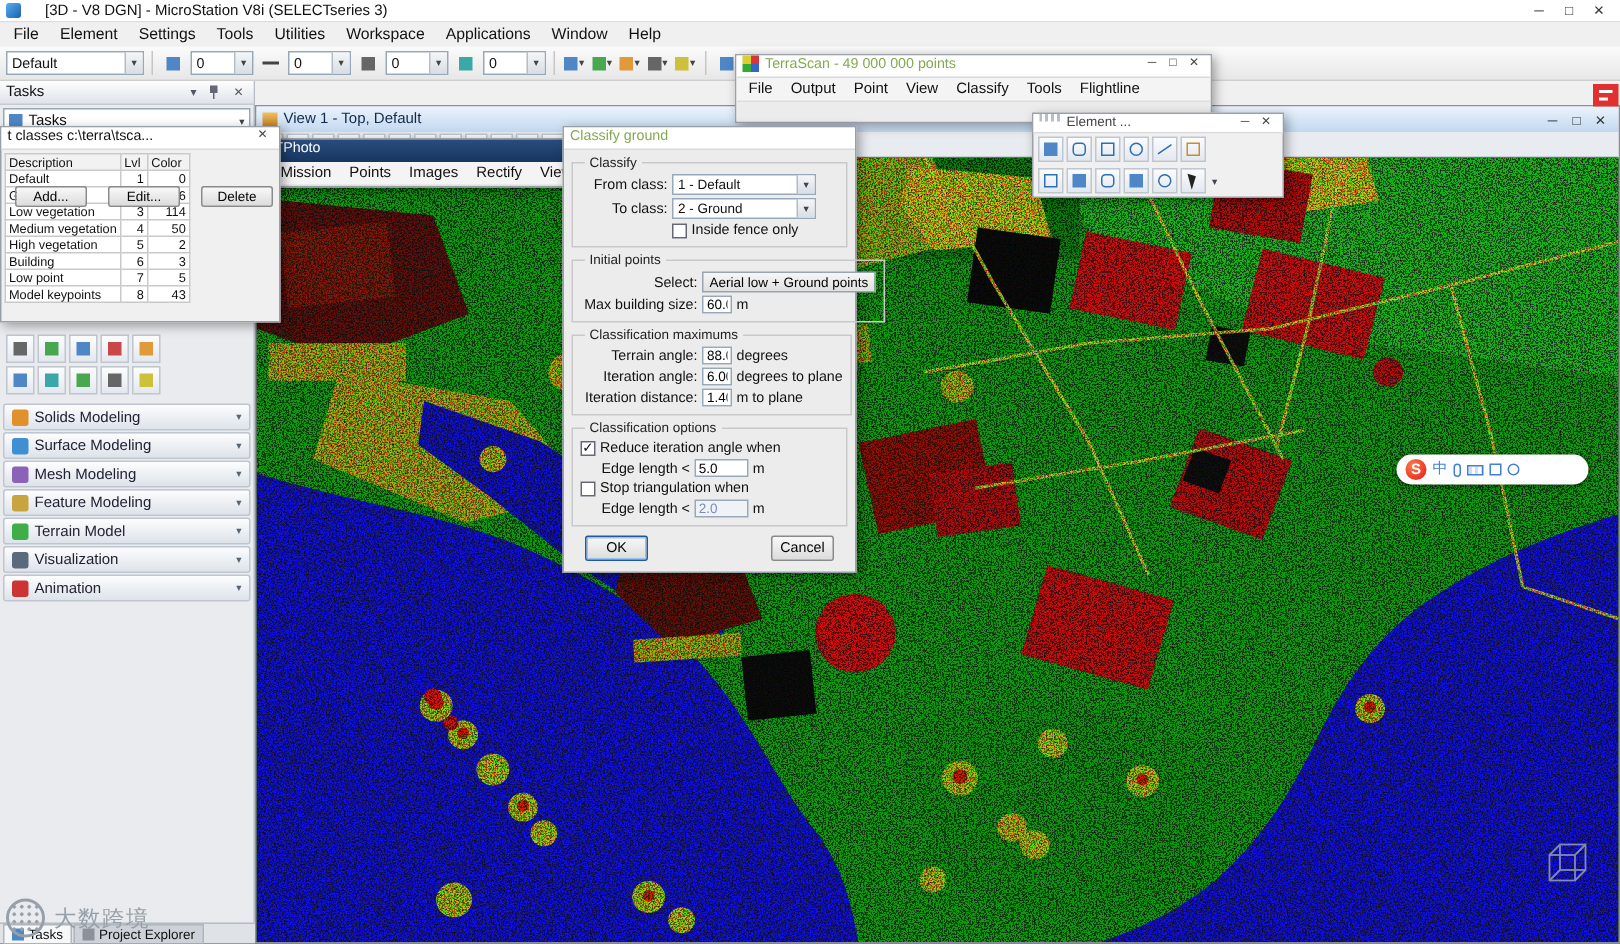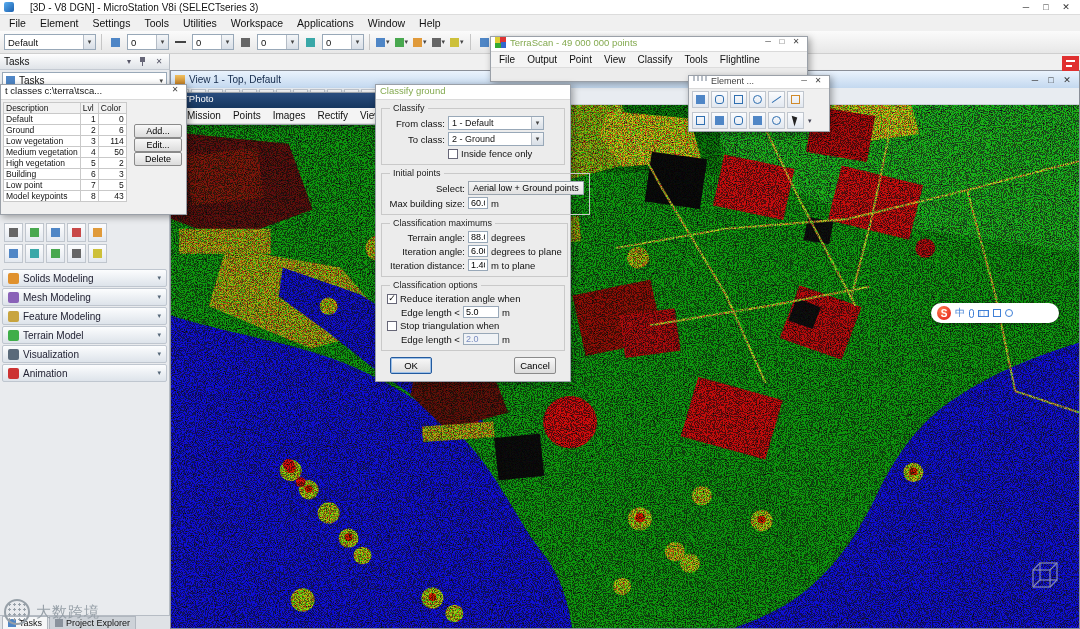--- a/index.html
+++ b/index.html
@@ -70,21 +70,21 @@
   .fmenu{height:16px;display:flex;align-items:center;background:#f4f4f4;border-bottom:1px solid #ddd;padding-left:2px;}
   .fmenu span{padding:0 6px;font-size:10px;}
 
   .point-classes{left:0;top:84px;width:187px;height:131px;z-index:30;}
   .pc-body{position:relative;padding:2px;height:114px;}
   .pc-body table{border-collapse:collapse;font-size:8.5px;background:#fff;}
   .pc-body th,.pc-body td{border:1px solid #c9c9c9;padding:0 2px;height:11px;font-weight:normal;text-align:left;white-space:nowrap;}
   .pc-body th{background:#f2f2f2;}
   .pc-body td.num{text-align:right;}
   .cdesc{width:68px}.clvl{width:18px}.ccol{width:28px}
-  .pc-btns{position:absolute;right:4px;top:24px;display:flex;flex-direction:column;}
+  .pc-btns{position:absolute;right:4px;top:24px;display:flex;flex-direction:row;gap:14px;}
   .btn{background:linear-gradient(#f8f8f8,#dcdcdc);border:1px solid #8a8a8a;border-radius:2px;font-size:9px;height:14px;display:flex;align-items:center;justify-content:center;font-family:inherit;padding:0 4px;}
   .pc-btns .btn{width:48px;}
 
   .tphoto{left:178px;top:92px;width:308px;z-index:20;}
   .tphoto .ftitle{background:linear-gradient(#2a4d7e,#16365f);color:#fff;border-bottom:none;}
   .tphoto .fcontrols span{color:#e8eef6;}
 
   .terrascan{left:490px;top:36px;width:318px;z-index:26;}
   .ts-icon{width:11px;height:11px;background:conic-gradient(#d33 0 25%,#36c 25% 50%,#3a3 50% 75%,#dc3 75%);flex:none;}
   .ts-title{color:#84aa50;}
@@ -104,21 +104,21 @@
   .txt.w40{width:20px}.txt.w36{width:36px}
   .txt.dis{background:#f0f3f6;color:#7a8cc0;}
   .combo.small{height:14px;font-size:9px;}
   .cb{width:10px;height:10px;border:1px solid #667;background:#fff;display:inline-flex;align-items:center;justify-content:center;flex:none;}
   .cb .cbk{font-size:9px;line-height:1;color:#111;margin-top:-1px;}
   .selbtn{height:14px;background:linear-gradient(#f6f6f6,#e0e0e0);border:1px solid #9aa4ae;font-size:9px;padding:0 4px;font-family:inherit;white-space:nowrap;text-align:center;}
   .dlg-btns{display:flex;justify-content:space-between;padding:3px 14px 7px;}
   .dlg-btns .btn{width:42px;height:17px;font-size:9.5px;}
   .btn.ok{border:1px solid #235a9e;box-shadow:inset 0 0 0 1px #9cc0e8;}
 
-  .element-tb{left:688px;top:75px;width:142px;z-index:36;}
+  .element-tb{left:688px;top:75px;width:168px;z-index:36;}
   .element-tb .ftitle{height:13px;font-size:9px;color:#444;}
   .grip{width:14px;height:5px;background:repeating-linear-gradient(90deg,#b8bec6 0 2px,transparent 2px 4px);flex:none;}
   .erow{display:flex;align-items:center;gap:2px;padding:2px 3px;}
   .eico{width:17px;height:17px;border:1px solid #c0c6ce;background:linear-gradient(#fbfcfe,#e2e8f0);display:flex;align-items:center;justify-content:center;flex:none;}
   .eb{width:9px;height:9px;border:1px solid #2f6fb0;}
   .eb.rd{border-radius:3px;}
   .eb.ci{border-radius:50%;}
   .eb.fill{background:#4f86c6;border:none;}
   .eb.diag{width:11px;height:1px;background:#2f6fb0;border:none;transform:rotate(-35deg);}
   .eb.orange{border-color:#d08a2a;}
@@ -273,20 +273,25 @@
     <span class="tgi">
         <i class="i-k"></i>
       </span>
     <span class="tgi">
         <i class="i-y"></i>
       </span>
   </div>
   <div class="section">
     <span class="sec-ico sc0"></span>
     <span>Solids Modeling</span>
+    <span class="chev">▾</span>
+  </div>
+  <div class="section">
+    <span class="sec-ico sc1"></span>
+    <span>Surface Modeling</span>
     <span class="chev">▾</span>
   </div>
   <div class="section">
     <span class="sec-ico sc2"></span>
     <span>Mesh Modeling</span>
     <span class="chev">▾</span>
   </div>
   <div class="section">
     <span class="sec-ico sc4"></span>
     <span>Feature Modeling</span>

